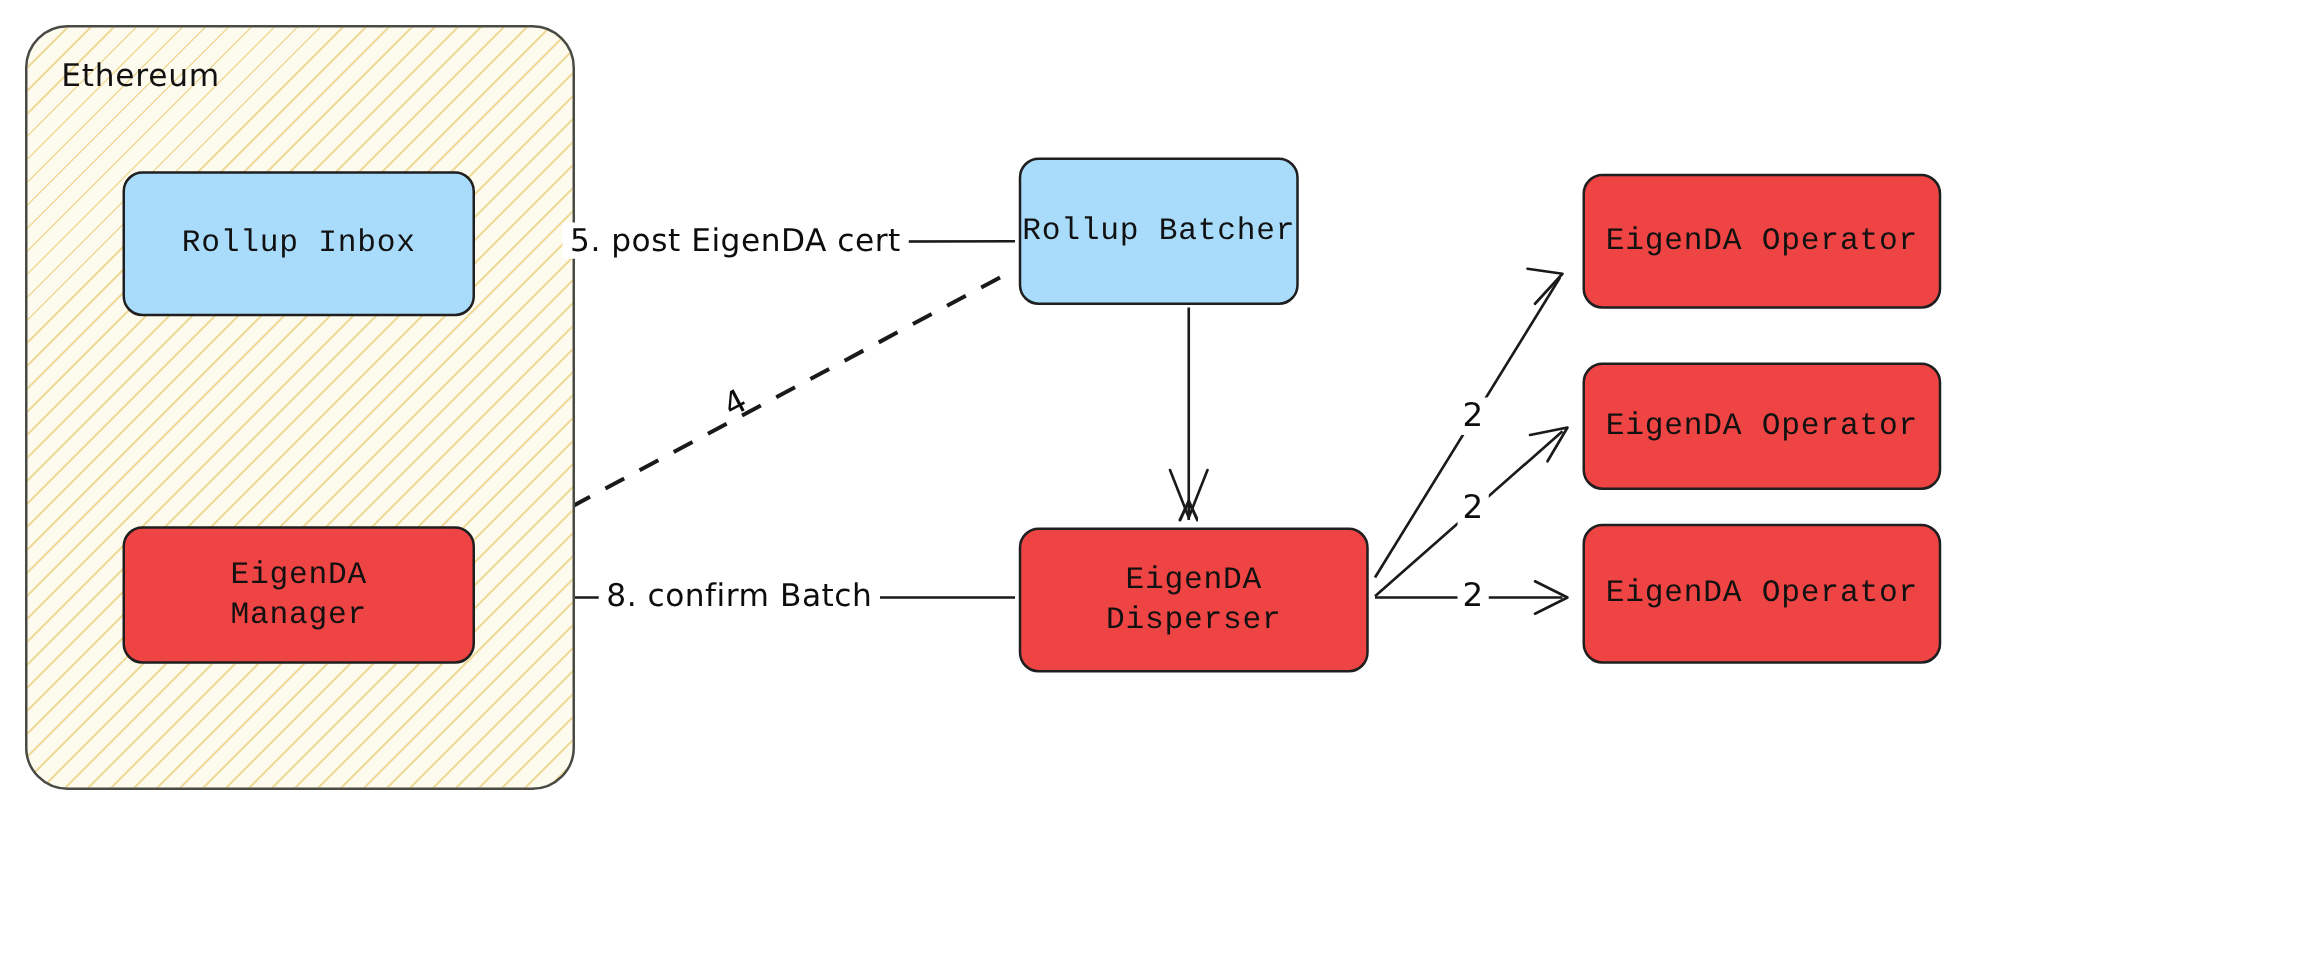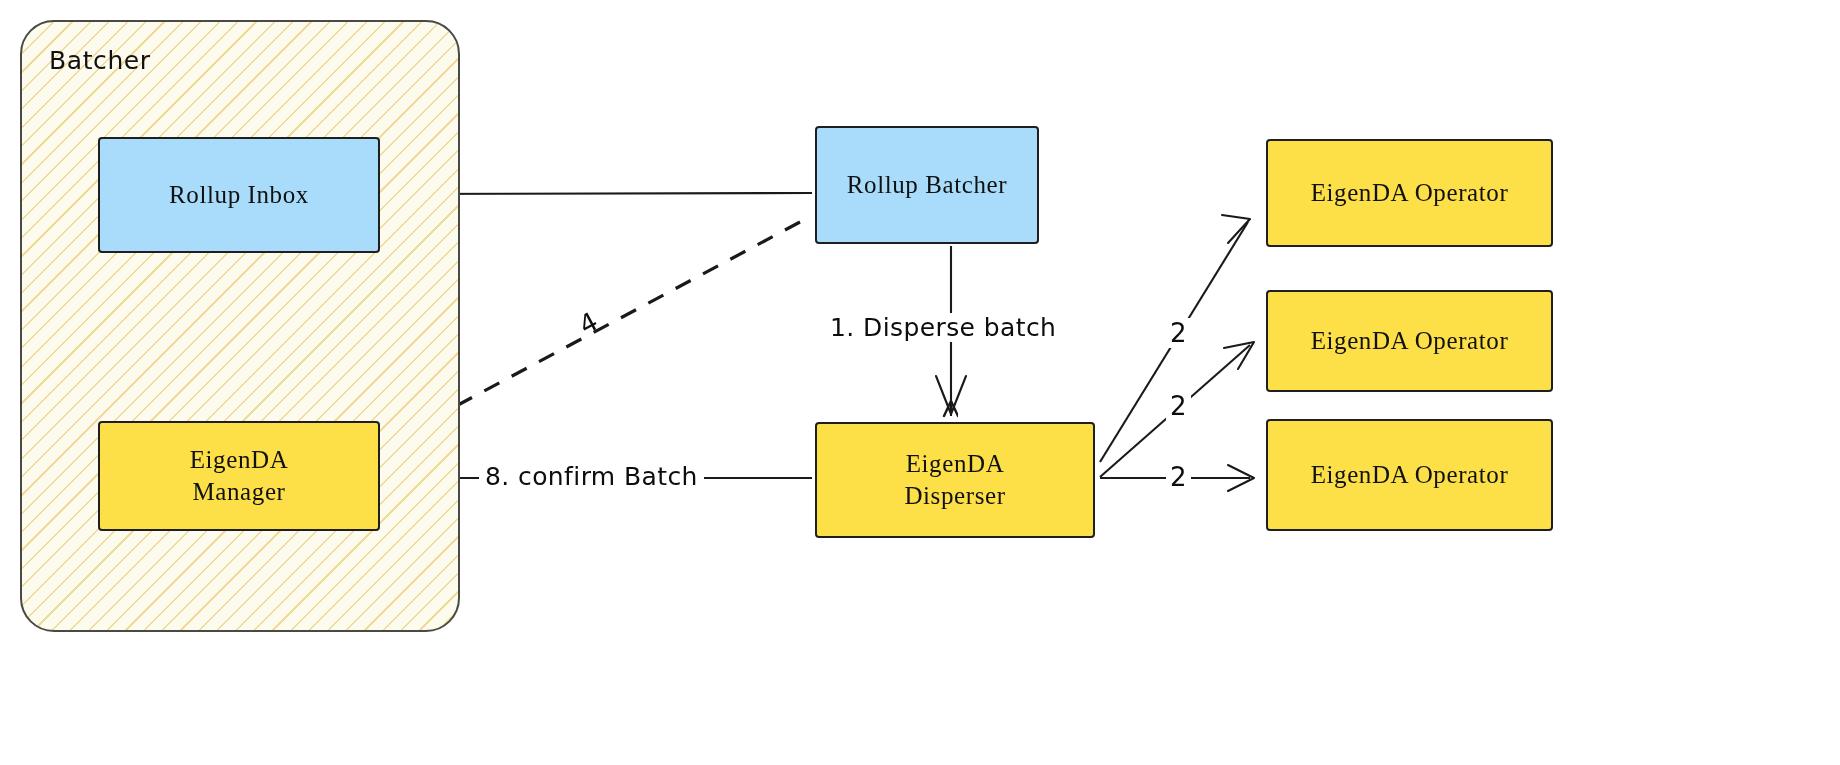--- a/index.html
+++ b/index.html
@@ -24,31 +24,31 @@
     height: 765px;
     overflow: visible;
   }
   .node {
     position: absolute;
     display: flex;
     align-items: center;
     justify-content: center;
     text-align: center;
     border: 2.2px solid #1f1f1f;
-    border-radius: 4px;
+    border-radius: 16px;
     color: #111111;
     font-size: 25px;
     line-height: 1.28;
     letter-spacing: 0.6px;
-    font-family: Liberation Serif, serif;
+    font-family: Liberation Mono, monospace;
     z-index: 3;
     white-space: pre-line;
   }
   .node.blue  { background: #a9dcfb; }
-  .node.green { background: #fde047; }
+  .node.green { background: #ef4444; }
 
   .group-box {
     position: absolute;
     border: 2.2px solid #4a4a44;
     border-radius: 34px;
     background-color: #fdfaee;
     background-image: repeating-linear-gradient(
         -45deg,
         rgba(226,184,60,0.48) 0px,
         rgba(226,184,60,0.48) 1.6px,
@@ -77,21 +77,21 @@
   }
   .edge-label.small { font-size: 26px; padding: 0 4px; }
   .edge-label.onhatch { background: transparent; }
 </style>
 </head>
 <body>
 
 <div id="canvas">
 
   <div class="group-box" style="left:20px; top:20px; width:440px; height:612px;"></div>
-  <div class="group-label" style="left:49px; top:46px;">Batcher</div>
+  <div class="group-label" style="left:49px; top:46px;">Ethereum</div>
 
   <svg class="layer" viewBox="0 0 1840 765" preserveAspectRatio="none">
     <defs>
       <marker id="vopen" markerWidth="18" markerHeight="18" refX="15" refY="6" orient="auto" markerUnits="userSpaceOnUse">
         <path d="M 15 0 L 2 6 L 15 12" fill="none" stroke="#1a1a1a" stroke-width="2.1" stroke-linecap="round" stroke-linejoin="round"></path>
       </marker>
       <marker id="vopen-solid" markerWidth="20" markerHeight="20" refX="16" refY="7" orient="auto" markerUnits="userSpaceOnUse">
         <path d="M 16 0 L 1 7 L 16 14" fill="none" stroke="#1a1a1a" stroke-width="2.4" stroke-linecap="round" stroke-linejoin="round"></path>
       </marker>
     </defs>
@@ -139,22 +139,22 @@
 
   <div class="node green" style="left:815px; top:422px; width:280px; height:116px;">EigenDA
 Disperser</div>
 
   <div class="node green" style="left:1266px; top:139px; width:287px; height:108px;">EigenDA Operator</div>
 
   <div class="node green" style="left:1266px; top:290px; width:287px; height:102px;">EigenDA Operator</div>
 
   <div class="node green" style="left:1266px; top:419px; width:287px; height:112px;">EigenDA Operator</div>
 
+  <div class="edge-label" style="left:450px; top:178px;">5. post EigenDA cert</div>
 
-  <div class="edge-label" style="left:824px; top:313px;">1. Disperse batch</div>
 
   <div class="edge-label" style="left:479px; top:462px;">8. confirm Batch</div>
 
   <div class="edge-label small onhatch" style="left:576px; top:308px; transform:rotate(-28deg);">4</div>
 
   <div class="edge-label small" style="left:1166px; top:318px;">2</div>
 
   <div class="edge-label small" style="left:1166px; top:391px;">2</div>
 
   <div class="edge-label small" style="left:1166px; top:462px;">2</div>

